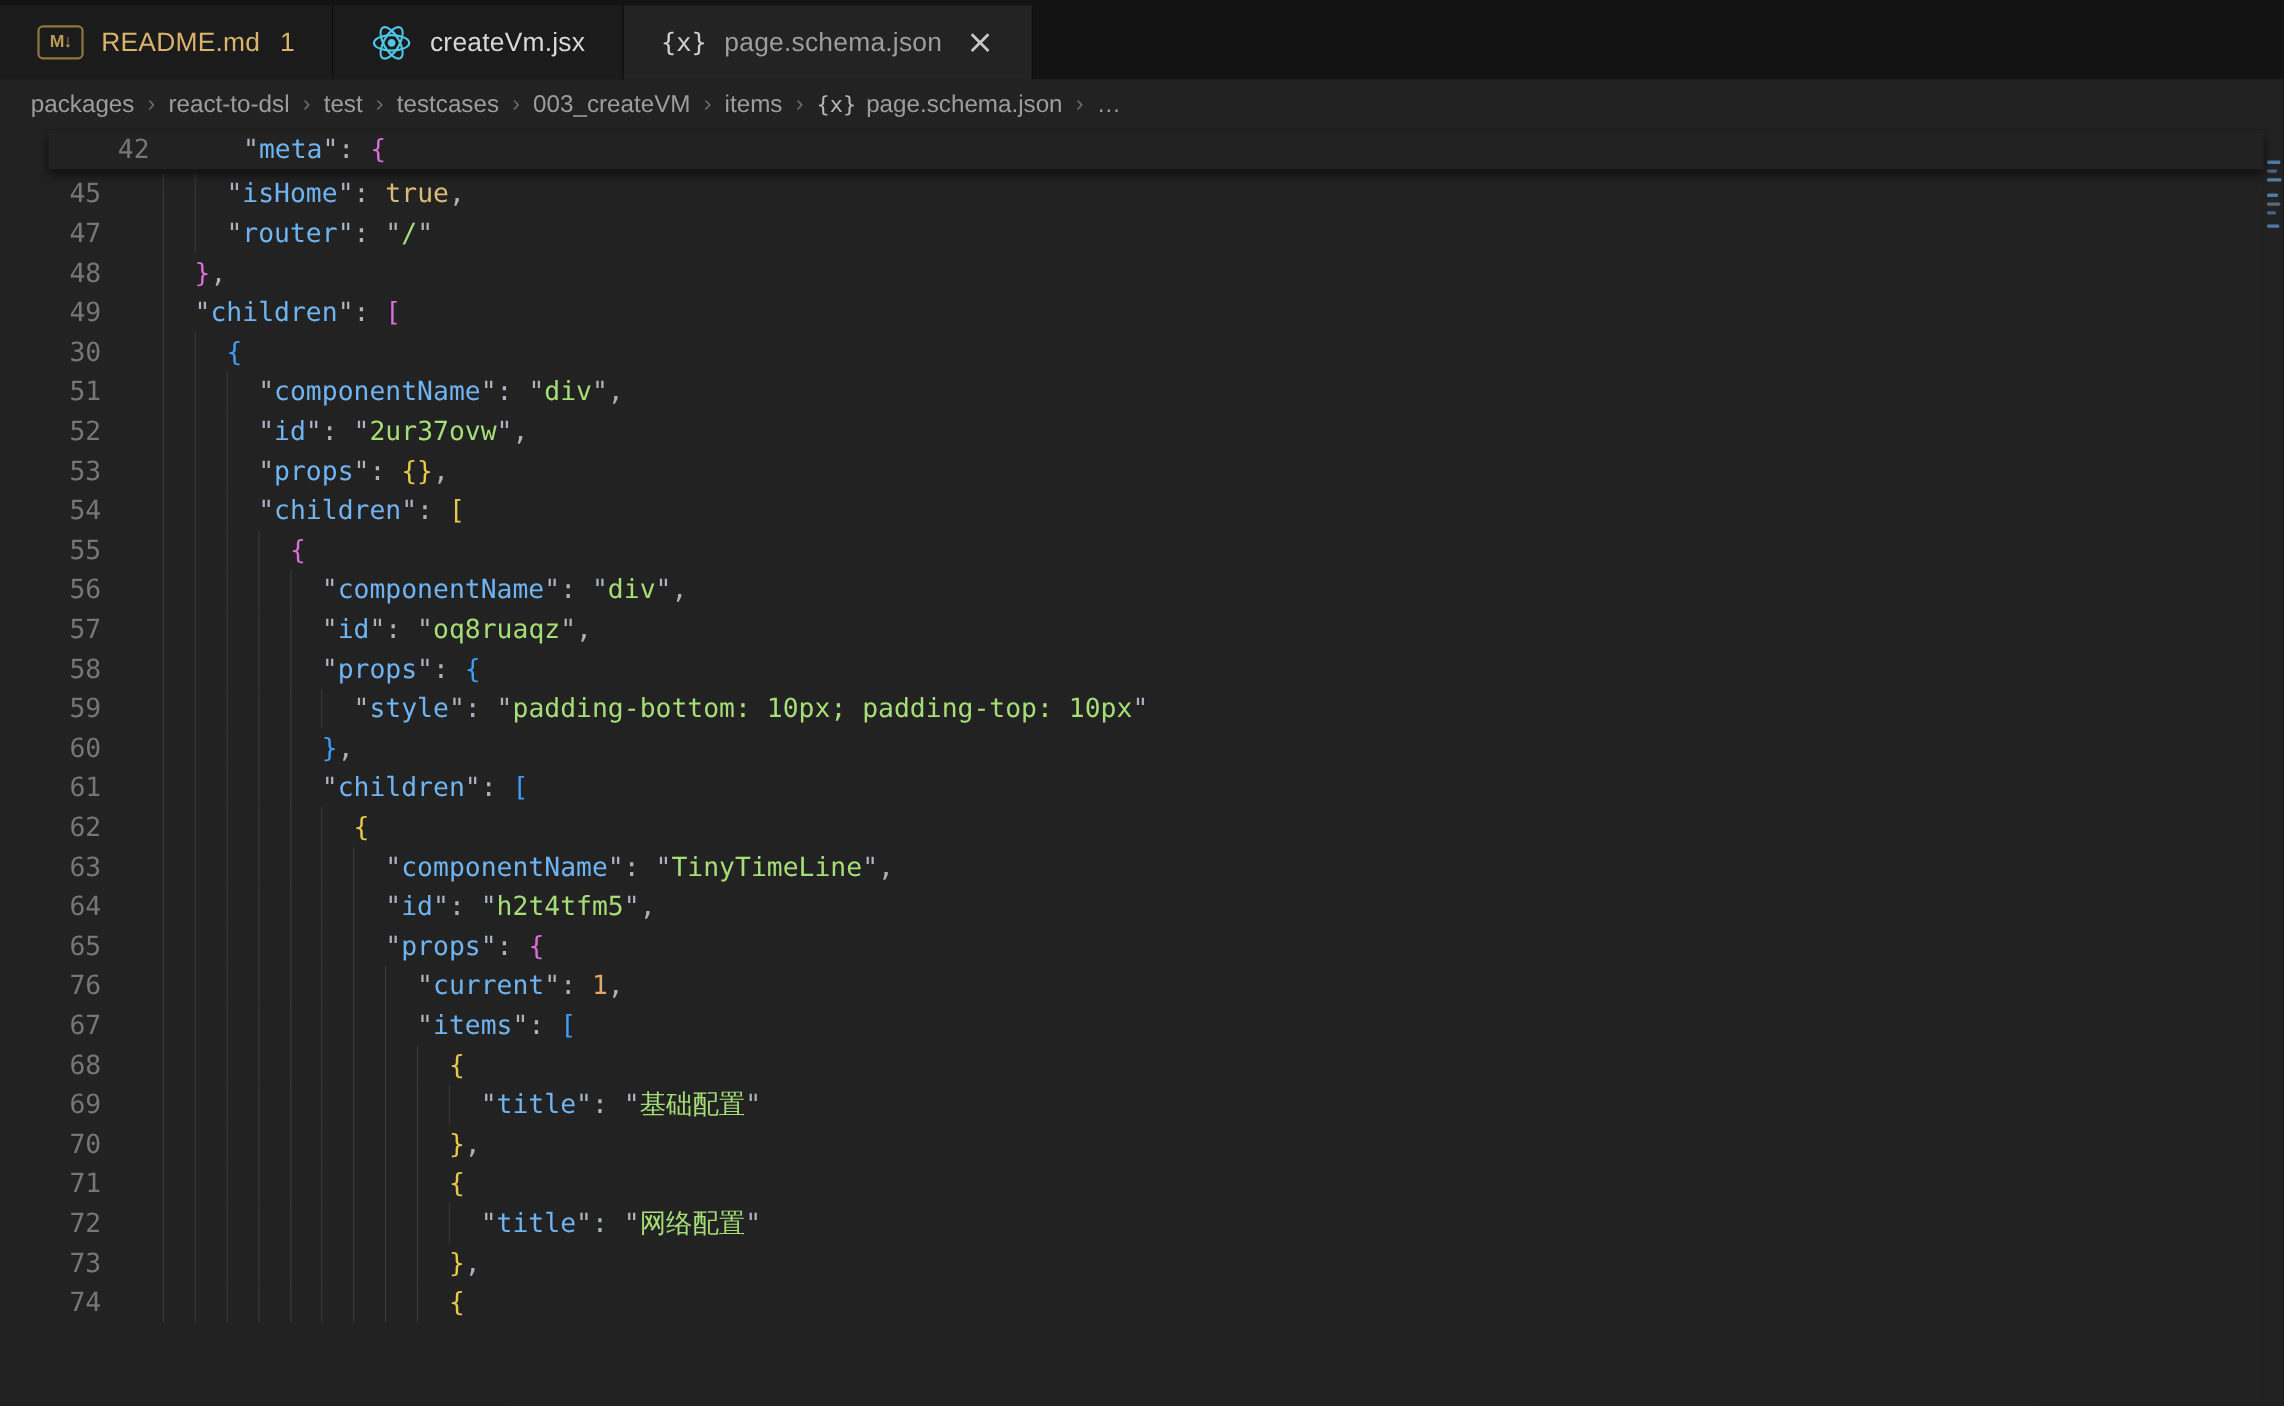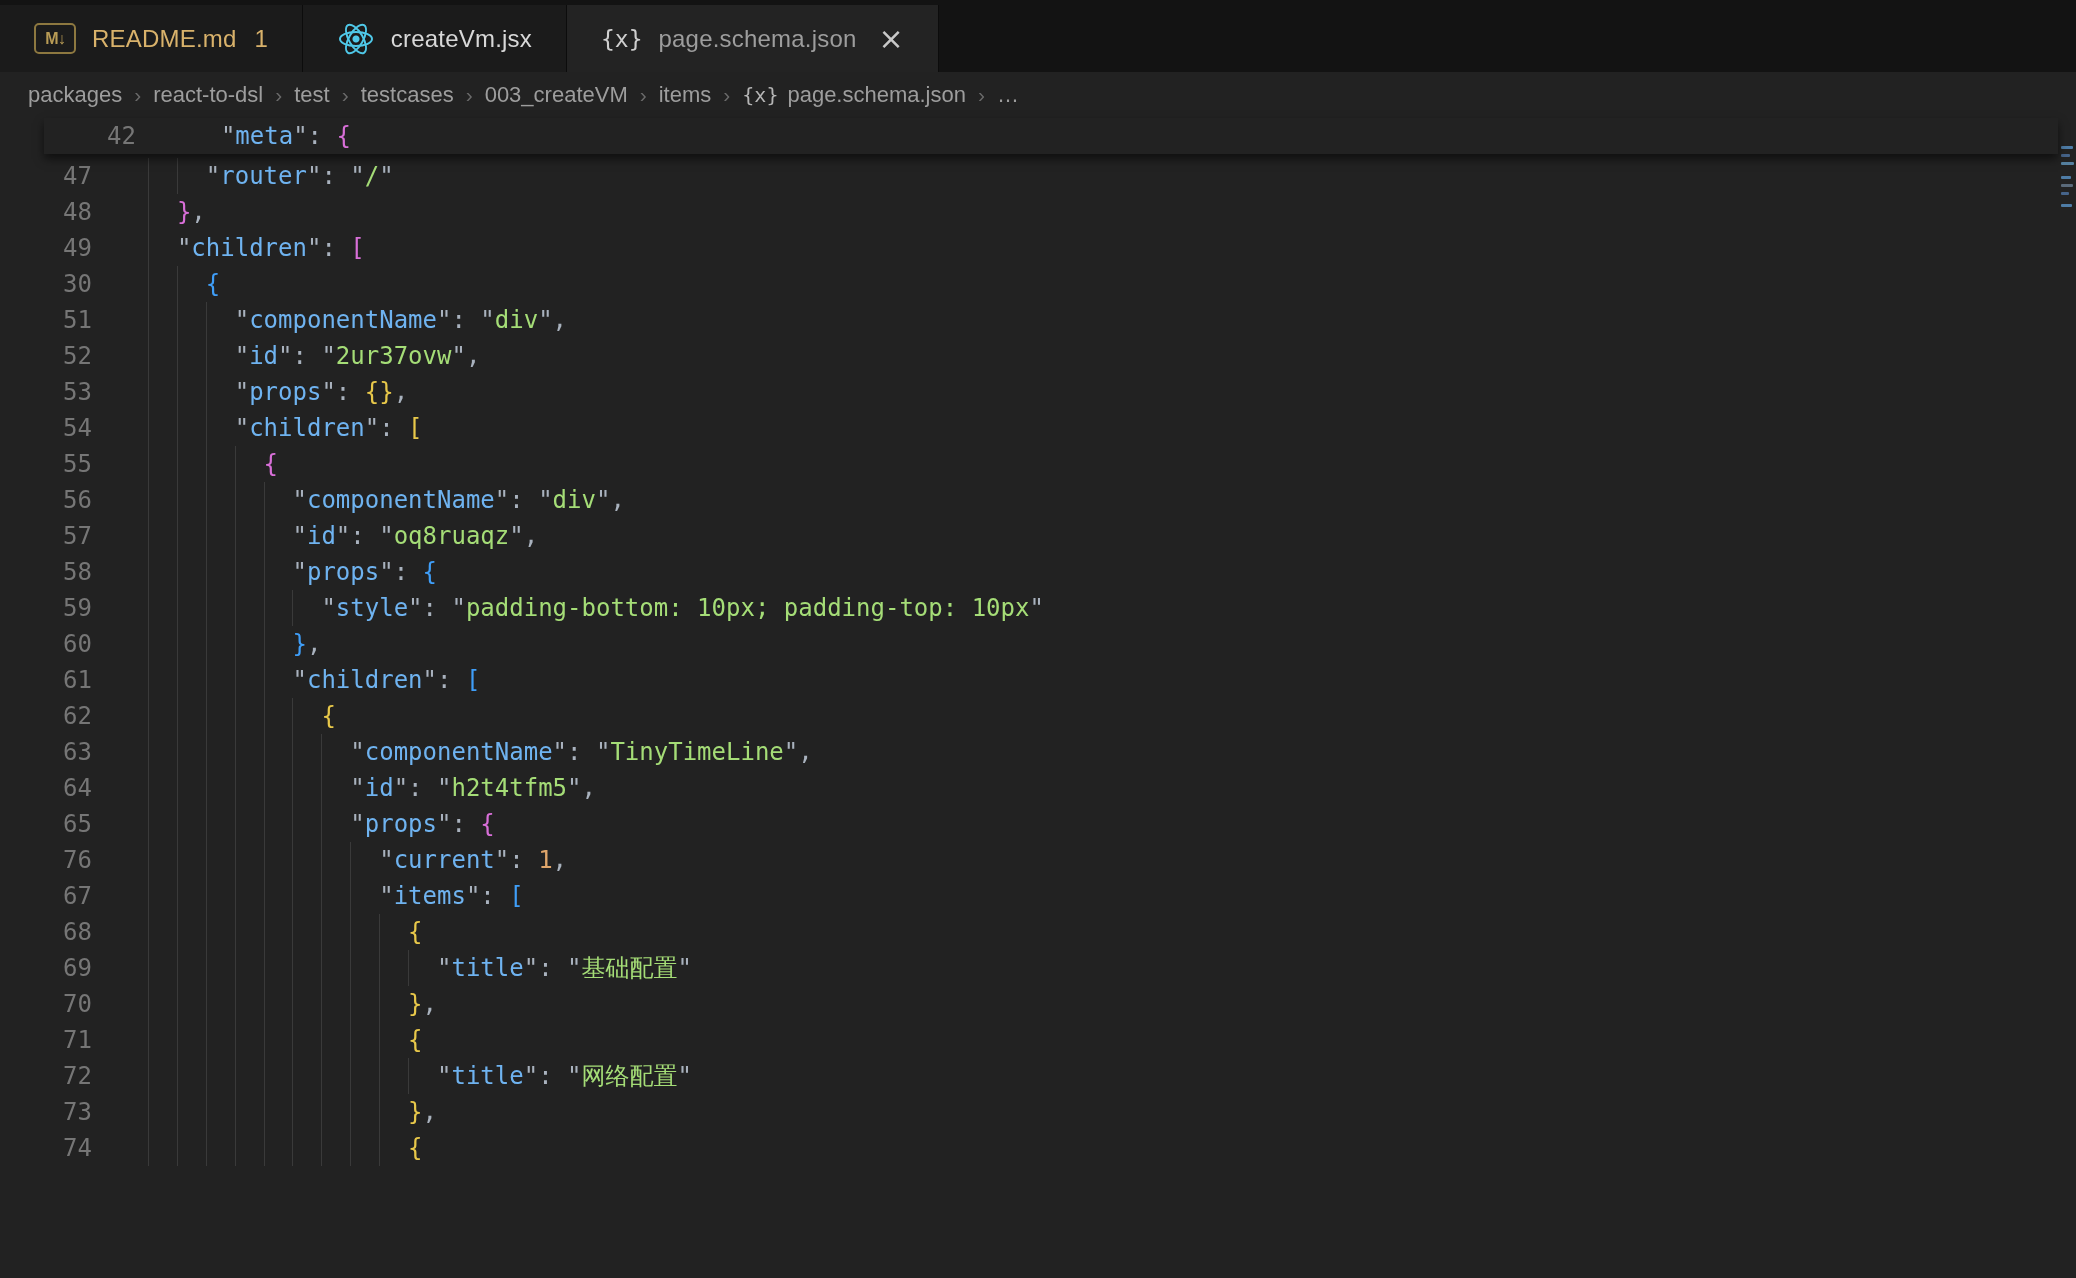--- a/index.html
+++ b/index.html
@@ -94,20 +94,24 @@
     </div>
   <div class="editor">
     <div class="sticky">
         <div class="row">
           <span class="ln">42</span>
           <span class="content" style="padding-left: 2ch;"><span class="tok-p">"</span><span class="tok-k">meta</span><span class="tok-p">"</span><span class="tok-p">: </span><span class="tok-b2">{</span></span>
         </div>
       </div>
     <div class="rows">
         <div class="row">
+          <span class="ln">45</span>
+          <span class="content" style="padding-left: 4ch;"><span class="guide" style="left: 0ch;"></span><span class="guide" style="left: 2ch;"></span><span class="tok-p">"</span><span class="tok-k">isHome</span><span class="tok-p">"</span><span class="tok-p">: </span><span class="tok-t">true</span><span class="tok-p">,</span></span>
+        </div>
+        <div class="row">
           <span class="ln">47</span>
           <span class="content" style="padding-left: 4ch;"><span class="guide" style="left: 0ch;"></span><span class="guide" style="left: 2ch;"></span><span class="tok-p">"</span><span class="tok-k">router</span><span class="tok-p">"</span><span class="tok-p">: </span><span class="tok-p">"</span><span class="tok-s">/</span><span class="tok-p">"</span></span>
         </div>
         <div class="row">
           <span class="ln">48</span>
           <span class="content" style="padding-left: 2ch;"><span class="guide" style="left: 0ch;"></span><span class="tok-b2">}</span><span class="tok-p">,</span></span>
         </div>
         <div class="row">
           <span class="ln">49</span>
           <span class="content" style="padding-left: 2ch;"><span class="guide" style="left: 0ch;"></span><span class="tok-p">"</span><span class="tok-k">children</span><span class="tok-p">"</span><span class="tok-p">: </span><span class="tok-b2">[</span></span>

